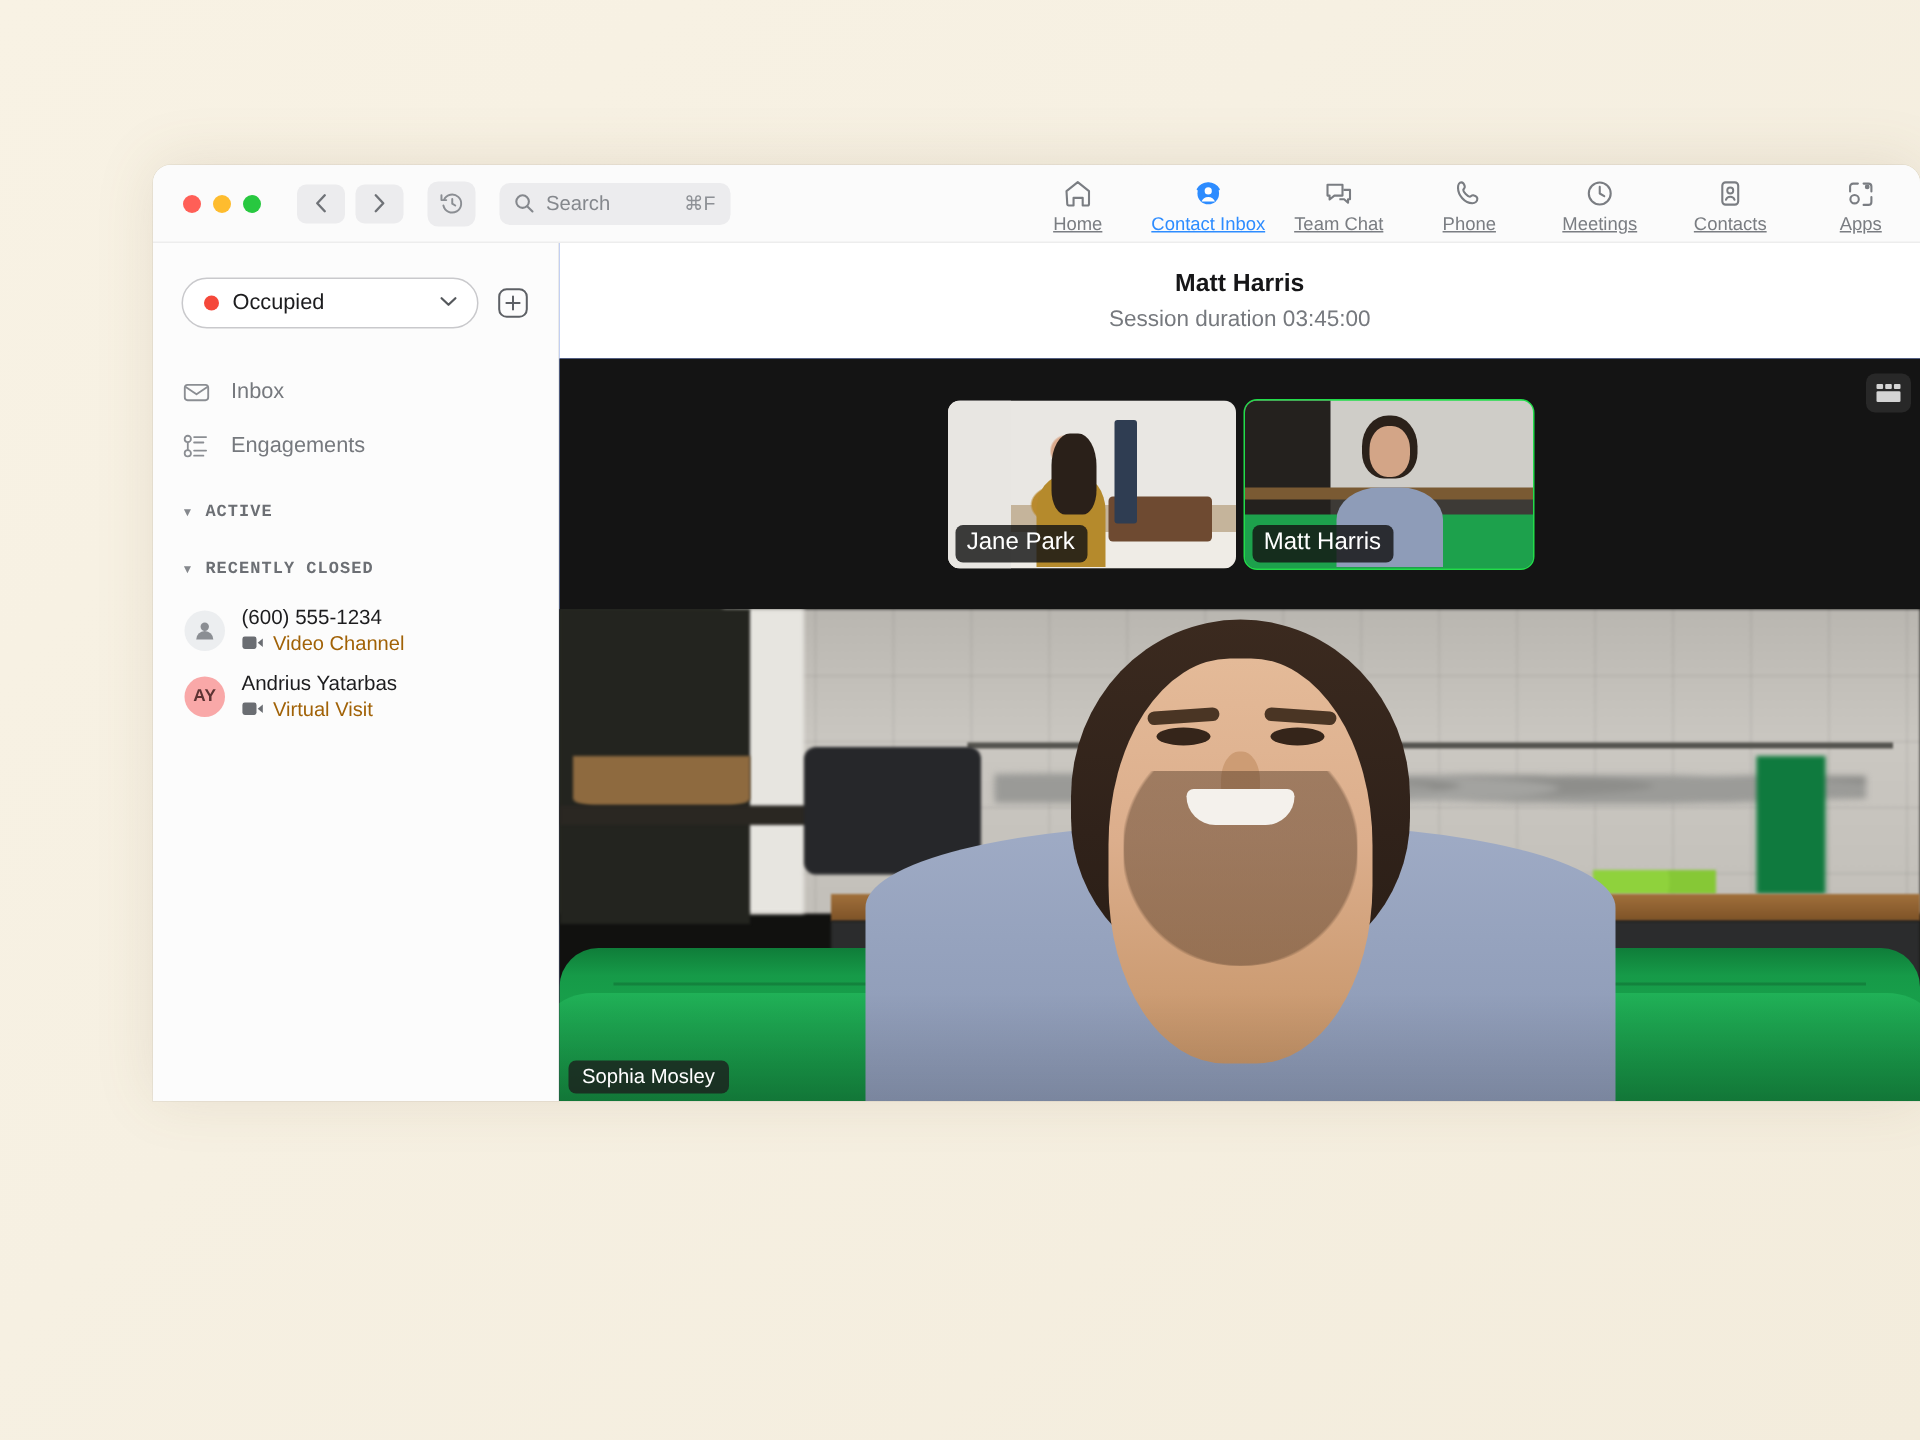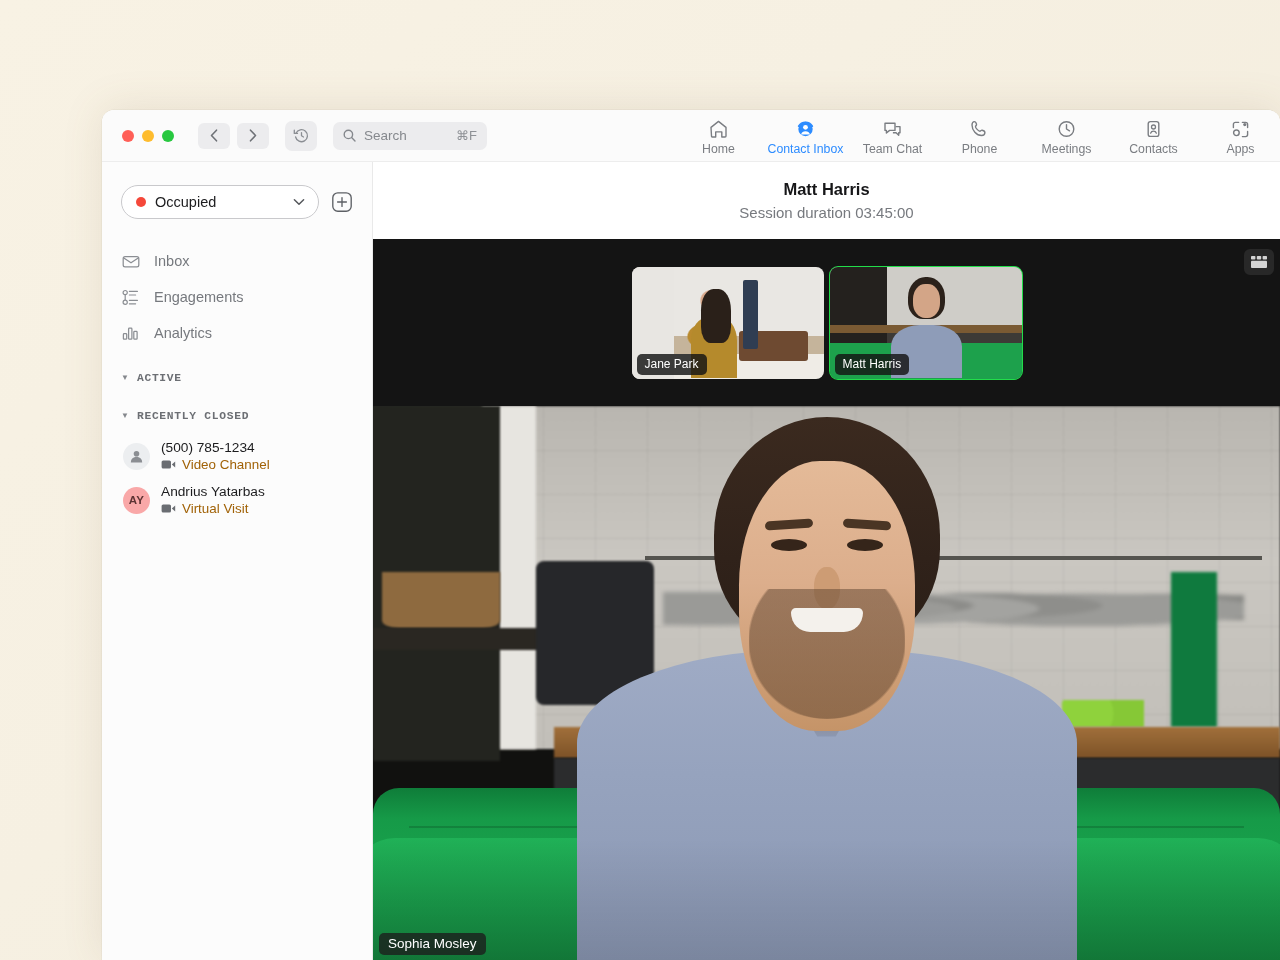--- a/index.html
+++ b/index.html
@@ -11,21 +11,21 @@
   }
   body {
     background: linear-gradient(135deg, #f8f2e4 0%, #f6f0e2 40%, #f3ecdc 100%);
     position: relative;
   }
 
   
   .window {
     position: absolute;
     left: 102px; top: 110px;
-    width: 1178px; height: 850px;
+    width: 1178px; height: 624px;
     background: #ffffff;
     border-radius: 12px 12px 0 0;
     overflow: hidden;
     box-shadow: 0 -2px 40px rgba(120,100,60,0.13), 0 0 0 0.5px rgba(0,0,0,0.06);
     display: flex;
     flex-direction: column;
   }
 
   
   .titlebar {
@@ -88,20 +88,21 @@
   .navitem {
     width: 87px;
     height: 52px;
     display: flex;
     flex-direction: column;
     align-items: center;
     justify-content: center;
     gap: 3px;
     color: #7a7d82;
     font-size: 12.3px;
+    text-decoration: underline;
   }
   .navitem .ic { height: 22px; display: flex; align-items: flex-end; }
   .navitem.active { color: #2d8cff; }
 
   
   .body { flex: 1; display: flex; min-height: 0; }
 
   
   .sidebar {
     width: 271px;
@@ -283,21 +284,21 @@
   .scene-matt .sofa { position:absolute; left:0; right:0; bottom:0; height:32%; background:#1da14c; }
   .scene-matt .head { position:absolute; left:41%; top:9%; width:19%; height:38%; background:#2b211a; border-radius:48% 48% 40% 40%; }
   .scene-matt .face { position:absolute; left:43.5%; top:16%; width:14%; height:30%; background:#d3a587; border-radius:45%; }
   .scene-matt .shirt { position:absolute; left:32%; top:52%; width:37%; height:48%; background:#8e9cb8; border-radius:40% 40% 0 0; }
 
   .thumb-name {
     position: absolute;
     left: 5px; bottom: 4px;
     background: rgba(20,20,20,0.82);
     color: #fff;
-    font-size: 12px;
+    font-size: 16px;
     padding: 3px 8px 4px;
     border-radius: 5px;
     max-width: 88%;
     overflow: hidden;
     white-space: nowrap;
   }
 
   .layout-btn {
     position: absolute;
     right: 6px; top: 10px;
@@ -624,30 +625,20 @@
             <svg width="17" height="17" viewBox="0 0 17 17" fill="none">
               <circle cx="3.2" cy="3.6" r="2.1" stroke="#8b8e93" stroke-width="1.2"></circle>
               <circle cx="3.2" cy="13.2" r="2.1" stroke="#8b8e93" stroke-width="1.2"></circle>
               <path d="M3.2 5.7v5.4" stroke="#8b8e93" stroke-width="1.2"></path>
               <path d="M7.4 2.4h8M7.4 6h6.2M7.4 11.4h8M7.4 14.8h6.2" stroke="#8b8e93" stroke-width="1.2" stroke-linecap="round"></path>
             </svg>
           </span>
           <span>Engagements</span>
         </div>
 
-        <div class="navrow">
-          <span class="ic">
-            <svg width="18" height="16" viewBox="0 0 18 16" fill="none">
-              <rect x="1.4" y="8.6" width="3.3" height="5.6" rx="0.8" stroke="#8b8e93" stroke-width="1.25"></rect>
-              <rect x="6.6" y="3.2" width="3.3" height="11" rx="0.8" stroke="#8b8e93" stroke-width="1.25"></rect>
-              <rect x="11.8" y="6.4" width="3.3" height="7.8" rx="0.8" stroke="#8b8e93" stroke-width="1.25"></rect>
-            </svg>
-          </span>
-          <span>Analytics</span>
-        </div>
       </div>
 
       <div class="section">
         <span class="tri">▼</span>
         <span class="sec-label">ACTIVE</span>
       </div>
 
       <div class="section">
         <span class="tri">▼</span>
         <span class="sec-label">RECENTLY CLOSED</span>
@@ -655,21 +646,21 @@
       <div class="engagements">
 
         <div class="engagement">
           <div class="eng-avatar generic">
             <svg width="15" height="15" viewBox="0 0 15 15" fill="none">
               <circle cx="7.5" cy="4.8" r="2.8" fill="#8b8e93"></circle>
               <path d="M1.8 13.4a5.7 5.7 0 0 1 11.4 0z" fill="#8b8e93"></path>
             </svg>
           </div>
           <div class="eng-text">
-            <span class="eng-title">(500) 785-1234</span>
+            <span class="eng-title">(600) 555-1234</span>
             <span class="eng-sub">
               <span class="cam-ic">
                 <svg width="15" height="11" viewBox="0 0 15 11" fill="none">
                   <rect x="0.6" y="1.4" width="9.4" height="8.2" rx="1.6" fill="currentColor"></rect>
                   <path d="M10.8 5.5 14.2 2.6v5.8z" fill="currentColor"></path>
                 </svg>
               </span>
               <span>Video Channel</span>
             </span>
           </div>

